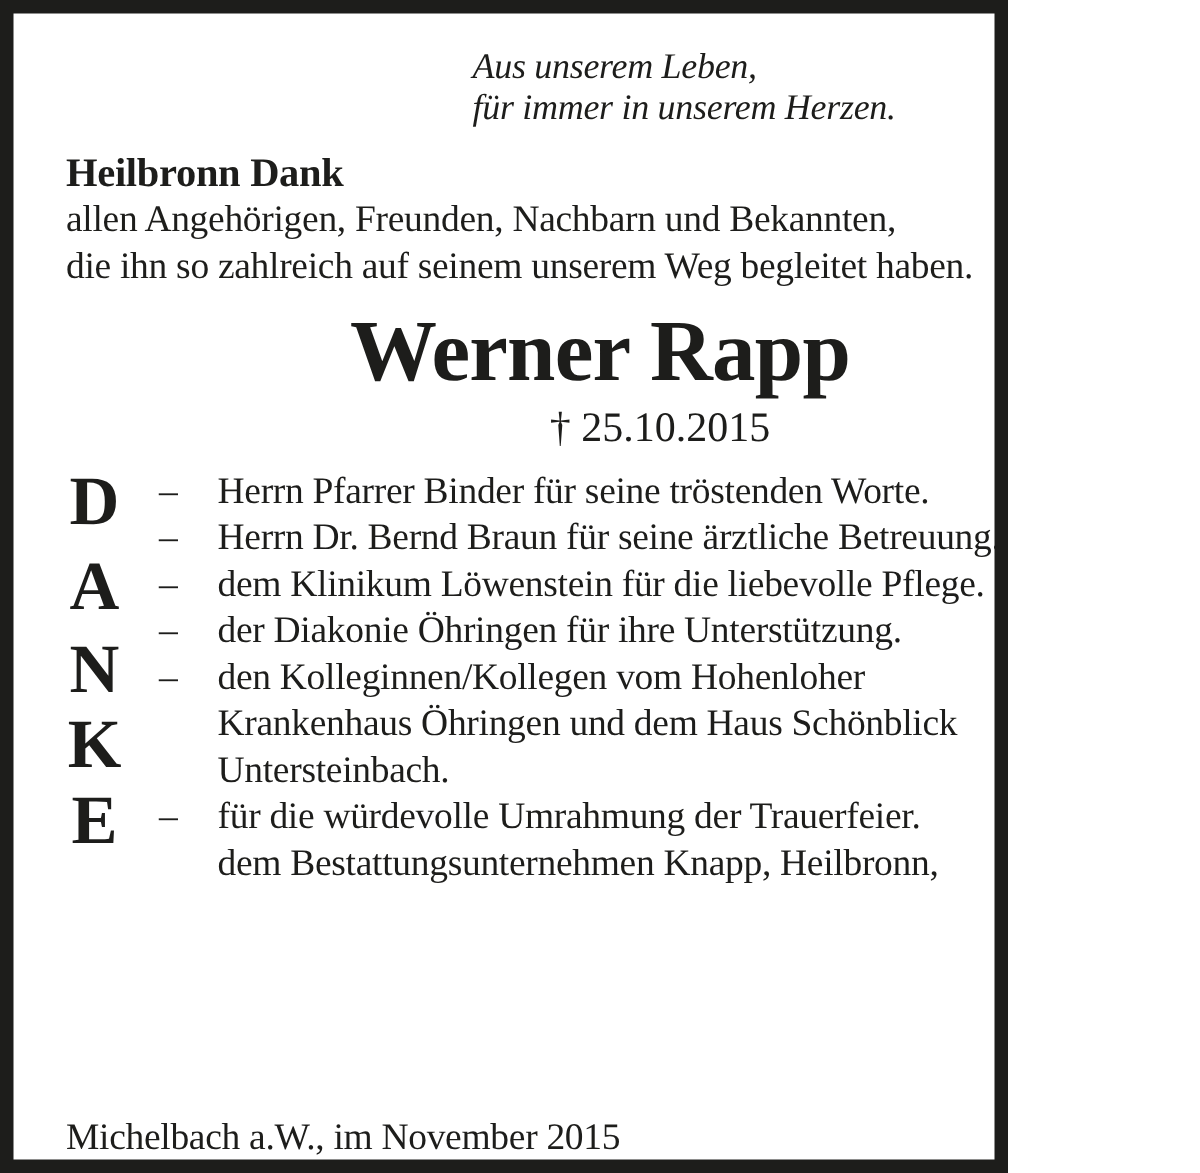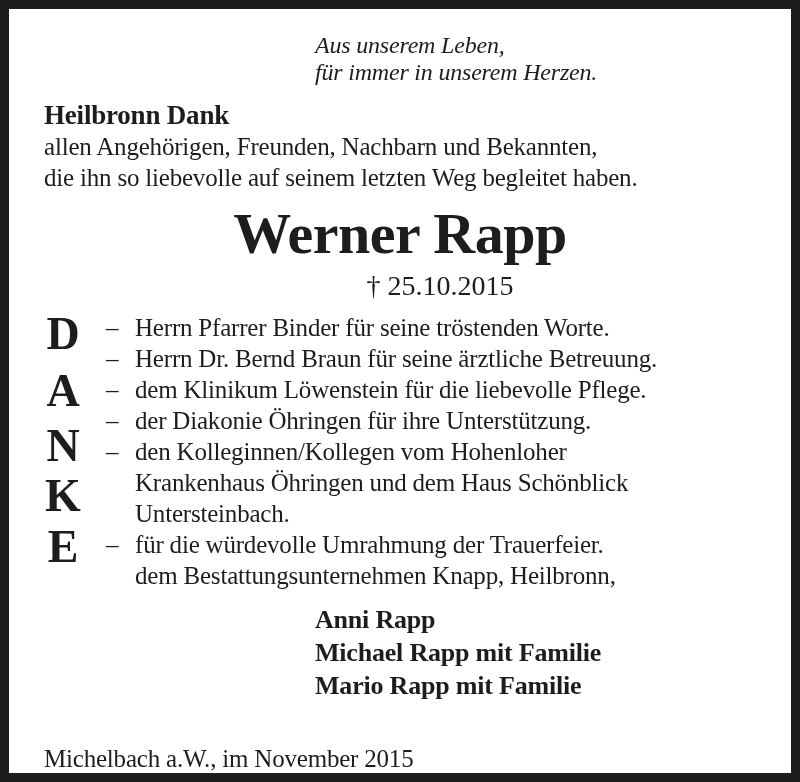--- a/index.html
+++ b/index.html
@@ -2,21 +2,21 @@
 <html lang="de"><head>
 <meta charset="utf-8">
 <style>
   * { margin: 0; padding: 0; box-sizing: border-box; }
   html, body { background: #ffffff; }
   body {
     width: 800px; height: 782px; overflow: hidden;
     font-family: "Liberation Serif", "DejaVu Serif", serif;
   }
   .page {
-    position: relative; width: 800px; height: 782px;
+    position: relative; width: 672px; height: 782px;
     background: #ffffff; color: #1d1d1b;
   }
   .frame {
     position: absolute; inset: 0;
     border: 9px solid #1d1d1b;
     pointer-events: none;
   }
   .epigraph {
     position: absolute; left: 315px; top: 32px;
     font-style: italic; font-size: 24px; line-height: 27px;
@@ -47,21 +47,21 @@
   .dl-2 { top: 423px; }
   .dl-3 { top: 473px; }
   .dl-4 { top: 524px; }
   .ack-list {
     position: absolute; left: 106px; top: 312px; width: 668px;
     list-style: none; font-size: 25px; line-height: 31px;
     letter-spacing: -0.2px;
   }
   .ack-item { position: relative; padding-left: 29px; }
   .ack-marker { position: absolute; left: 0; top: 0; }
-  .ack-line { white-space: nowrap; }
+  .ack-line { white-space: nowrap; margin-left: 10px; }
   .family-names {
     position: absolute; left: 315px; top: 603px;
     font-weight: bold; font-size: 26px; line-height: 33px;
     letter-spacing: -0.2px; white-space: nowrap;
   }
   .place-date {
     position: absolute; left: 44px; top: 743px;
     font-size: 25px; line-height: 31px; letter-spacing: -0.2px;
     white-space: nowrap;
   }
@@ -73,21 +73,21 @@
   <div class="frame"></div>
 
   <div class="epigraph">
     <div>Aus unserem Leben,</div>
     <div>für immer in unserem Herzen.</div>
   </div>
 
   <div class="intro">
     <div class="intro-heading">Heilbronn Dank</div>
     <div>allen Angehörigen, Freunden, Nachbarn und Bekannten,</div>
-    <div>die ihn so liebevolle auf seinem letzten Weg begleitet haben.</div>
+    <div>die ihn so zahlreich auf seinem unserem Weg begleitet haben.</div>
   </div>
 
   <div class="deceased-name">Werner Rapp</div>
   <div class="death-date">† 25.10.2015</div>
 
   <div class="danke-letter dl-0">D</div>
   <div class="danke-letter dl-1">A</div>
   <div class="danke-letter dl-2">N</div>
   <div class="danke-letter dl-3">K</div>
   <div class="danke-letter dl-4">E</div>
@@ -115,20 +115,15 @@
       <div class="ack-line">Krankenhaus Öhringen und dem Haus Schönblick</div>
       <div class="ack-line">Untersteinbach.</div>
     </li>
     <li class="ack-item">
       <span class="ack-marker">–</span>
       <div class="ack-line">für die würdevolle Umrahmung der Trauerfeier.</div>
       <div class="ack-line">dem Bestattungsunternehmen Knapp, Heilbronn,</div>
     </li>
   </ul>
 
-  <div class="family-names">
-    <div>Anni Rapp</div>
-    <div>Michael Rapp mit Familie</div>
-    <div>Mario Rapp mit Familie</div>
-  </div>
 
   <div class="place-date">Michelbach a.W., im November 2015</div>
 </div>
 
 </body></html>

